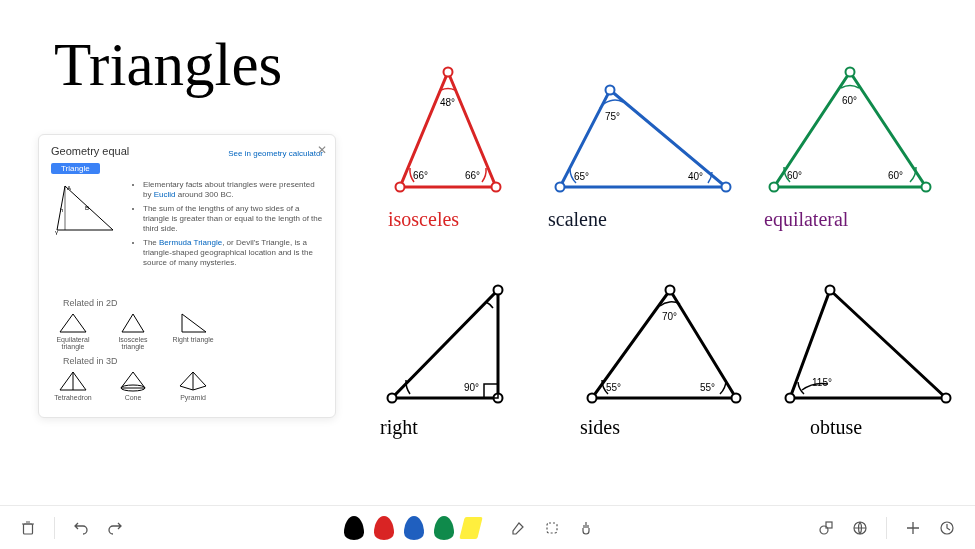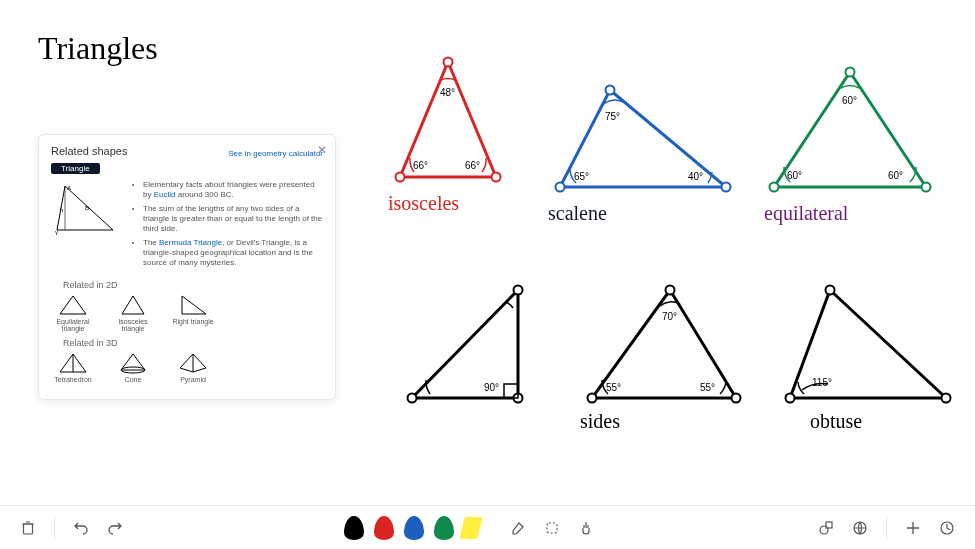--- a/index.html
+++ b/index.html
@@ -1,54 +1,54 @@
 <!DOCTYPE html>
 <html><head>
 <meta charset="utf-8">
 <style>
   *{box-sizing:border-box;margin:0;padding:0}
   body{width:975px;height:549px;background:#fff;font-family:"Segoe UI",Arial,sans-serif;position:relative;overflow:hidden}
   .canvas{position:absolute;inset:0}
   .hand{font-family:"Segoe Script","Brush Script MT",cursive}
-  .title{position:absolute;left:38px;top:30px;font-size:32px;color:#000}
+  .title{position:absolute;left:54px;top:30px;font-size:61px;color:#000}
   .card{position:absolute;left:38px;top:134px;width:298px;background:#fff;border:1px solid #e5e5e5;border-radius:6px;box-shadow:0 2px 8px rgba(0,0,0,.08);padding:10px 12px 12px;font-size:8px;color:#444}
   .card-title{font-size:11px;color:#333;margin-bottom:6px}
   .card-close{position:absolute;right:8px;top:8px;font-size:12px;color:#888;cursor:pointer}
-  .pill{display:inline-block;background:#0f172a;color:#fff;font-size:8px;padding:1px 10px;border-radius:2px;margin-bottom:6px}
+  .pill{display:inline-block;background:#3b82f6;color:#fff;font-size:8px;padding:1px 10px;border-radius:2px;margin-bottom:6px}
   .link{color:#0064bf;font-size:8px;float:right;margin-top:-14px;cursor:pointer}
-  .card-row{display:flex;gap:8px;margin-bottom:8px}
+  .card-row{display:flex;gap:8px;margin-bottom:26px}
   .card-tri{flex:0 0 auto}
   .facts{flex:1;list-style:disc;padding-left:14px;color:#555}
   .facts li{margin-bottom:4px;line-height:1.25}
   .facts a{color:#0064bf;text-decoration:none}
   .section-label{font-size:9px;color:#666;margin:6px 12px 4px}
   .rel-row{display:flex;gap:16px;margin-bottom:4px}
   .rel-item{text-align:center;font-size:7px;color:#555;width:44px}
   .rel-item svg{display:block;margin:0 auto 2px}
   .tri{position:absolute}
   .tri svg{display:block}
-  .tri-label{font-size:20px;}
+  .tri-label{font-size:20px;margin-top:6px}
   .toolbar{position:absolute;left:0;right:0;bottom:0;height:44px;border-top:1px solid #eaeaea;background:#fff;display:flex;align-items:center;padding:0 14px;gap:6px}
   .tool-btn{width:28px;height:28px;display:flex;align-items:center;justify-content:center;border-radius:4px;color:#555;cursor:pointer}
   .pen{width:20px;height:24px;border-radius:50% 50% 50% 50%/70% 70% 30% 30%;cursor:pointer;margin:0 2px}
   .pen-hl{width:18px;height:22px;background:#ffef3e;transform:skewX(-14deg);border-radius:2px}
   .spacer{flex:1}
   .sep{width:1px;height:22px;background:#e4e4e4;margin:0 6px}
   .angle-label{font-size:10px;fill:#000}
 </style>
 </head>
 <body>
 
 <div class="canvas">
 
   <div class="title hand">Triangles</div>
 
   <div class="card">
     <span class="card-close">✕</span>
-    <div class="card-title">Related shapes</div>
+    <div class="card-title">Geometry equal</div>
     <span class="pill">Triangle</span>
     <span class="link">See in geometry calculator</span>
     <div class="card-row">
       <div class="card-tri">
         <svg width="70" height="56">
           <polygon points="14,6 62,50 6,50" fill="none" stroke="#000" stroke-width="1"></polygon>
           <line x1="14" y1="6" x2="14" y2="50" stroke="#000" stroke-width="0.6"></line>
           <text x="4" y="54" font-size="6">γ</text>
           <text x="16" y="10" font-size="6">A</text>
           <text x="34" y="30" font-size="6">B</text>
@@ -83,21 +83,21 @@
             <polygon points="15,2 27,18 3,18" fill="none" stroke="#000"></polygon>
             <ellipse cx="15" cy="18" rx="12" ry="3" fill="none" stroke="#000"></ellipse>
           </svg><span>Cone</span></div>
       <div class="rel-item"><svg width="30" height="22">
             <polygon points="15,2 28,16 15,20 2,16" fill="none" stroke="#000"></polygon>
             <line x1="15" y1="2" x2="15" y2="20" stroke="#000"></line>
           </svg><span>Pyramid</span></div>
     </div>
   </div>
 
-  <div class="tri" style="left:388px;top:52px">
+  <div class="tri" style="left:388px;top:62px">
     <svg width="120" height="140">
       <polygon points="60,10 108,125 12,125" fill="none" stroke="#d92424" stroke-width="3"></polygon>
       <circle cx="60" cy="10" r="4.5" fill="#fff" stroke="#d92424" stroke-width="2"></circle>
       <circle cx="108" cy="125" r="4.5" fill="#fff" stroke="#d92424" stroke-width="2"></circle>
       <circle cx="12" cy="125" r="4.5" fill="#fff" stroke="#d92424" stroke-width="2"></circle>
       <path d="M53,28 A18,18 0 0 1 67,28" fill="none" stroke="#d92424" stroke-width="1.5"></path>
       <path d="M26,120 A20,20 0 0 1 22,106" fill="none" stroke="#d92424" stroke-width="1.5"></path>
       <path d="M94,120 A20,20 0 0 0 98,106" fill="none" stroke="#d92424" stroke-width="1.5"></path>
       <text class="angle-label" x="52" y="44">48°</text>
       <text class="angle-label" x="25" y="117">66°</text>
@@ -131,31 +131,32 @@
       <path d="M77,26 A18,18 0 0 1 95,26" fill="none" stroke="#0f8a4b" stroke-width="1.5"></path>
       <path d="M26,120 A20,20 0 0 1 20,105" fill="none" stroke="#0f8a4b" stroke-width="1.5"></path>
       <path d="M146,120 A20,20 0 0 0 152,105" fill="none" stroke="#0f8a4b" stroke-width="1.5"></path>
       <text class="angle-label" x="78" y="42">60°</text>
       <text class="angle-label" x="23" y="117">60°</text>
       <text class="angle-label" x="124" y="117">60°</text>
     </svg>
     <div class="tri-label hand" style="color:#701a75">equilateral</div>
   </div>
 
-  <div class="tri" style="left:400px;top:280px">
+  <div class="tri" style="left:380px;top:280px">
     <svg width="140" height="130">
       <polygon points="118,10 118,118 12,118" fill="none" stroke="#000" stroke-width="3"></polygon>
       <circle cx="118" cy="10" r="4.5" fill="#fff" stroke="#000" stroke-width="2"></circle>
       <circle cx="118" cy="118" r="4.5" fill="#fff" stroke="#000" stroke-width="2"></circle>
       <circle cx="12" cy="118" r="4.5" fill="#fff" stroke="#000" stroke-width="2"></circle>
       <rect x="104" y="104" width="14" height="14" fill="none" stroke="#000" stroke-width="1.5"></rect>
       <path d="M30,114 A22,22 0 0 1 26,100" fill="none" stroke="#000" stroke-width="1.5"></path>
       <path d="M113,28 A18,18 0 0 0 106,22" fill="none" stroke="#000" stroke-width="1.5"></path>
       <text class="angle-label" x="84" y="111">90°</text>
     </svg>
+    <div class="tri-label hand">right</div>
   </div>
 
   <div class="tri" style="left:580px;top:280px">
     <svg width="168" height="130">
       <polygon points="90,10 156,118 12,118" fill="none" stroke="#000" stroke-width="3"></polygon>
       <circle cx="90" cy="10" r="4.5" fill="#fff" stroke="#000" stroke-width="2"></circle>
       <circle cx="156" cy="118" r="4.5" fill="#fff" stroke="#000" stroke-width="2"></circle>
       <circle cx="12" cy="118" r="4.5" fill="#fff" stroke="#000" stroke-width="2"></circle>
       <path d="M80,26 A18,18 0 0 1 100,24" fill="none" stroke="#000" stroke-width="1.5"></path>
       <path d="M28,114 A20,20 0 0 1 22,100" fill="none" stroke="#000" stroke-width="1.5"></path>

